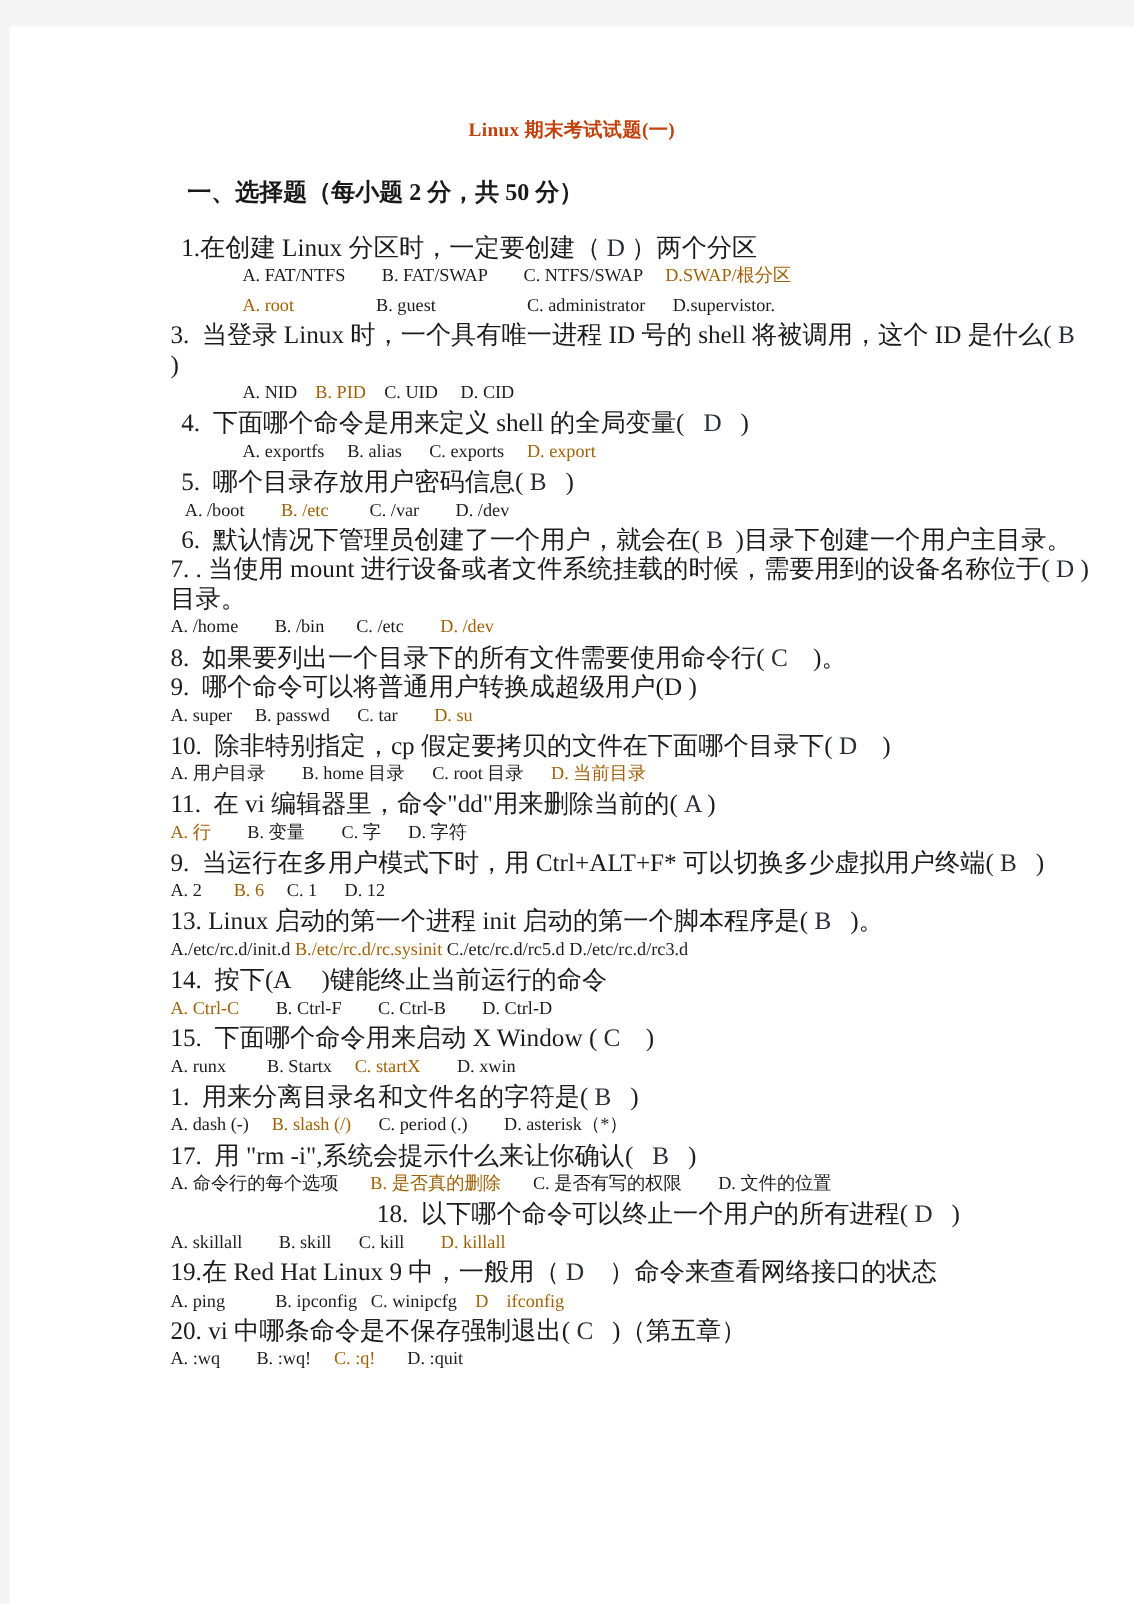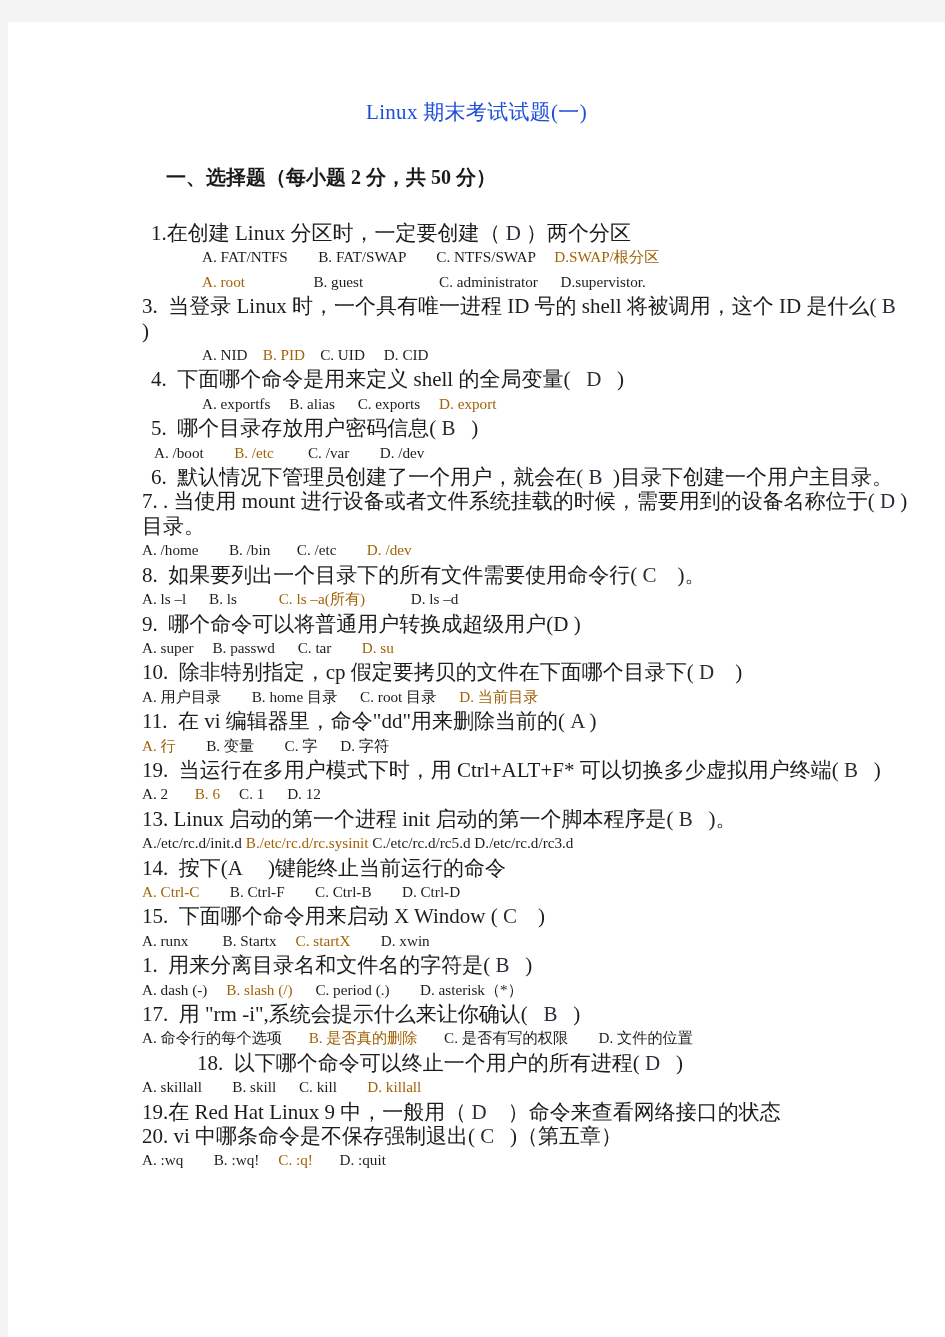--- a/index.html
+++ b/index.html
@@ -17,49 +17,49 @@
     position: absolute;
     left: 8px;
     top: 22px;
     width: 937px;
     height: 1315px;
     background: #ffffff;
     box-sizing: border-box;
   }
   .doc-title {
     text-align: center;
-    font-size: 21px;
-    color: #1d4ed8;
+    font-size: 16px;
+    color: #c2410c;
     margin: 0;
     padding-top: 76px;
     letter-spacing: 0.3px;
-    font-weight: normal;
+    font-weight: bold;
   }
   .section-heading {
     font-size: 20px;
     font-weight: bold;
     color: #1a1a1a;
-    margin: 16px;
+    margin: 6px;
     padding-top: 22px;
     padding-left: 142px;
   }
   .body-block {
     padding-top: 14px;
     padding-left: 134px;
     padding-right: 28px;
   }
   .qline {
     font-size: 21px;
     line-height: 24.4px;
     color: #1c1c1c;
     white-space: pre-wrap;
   }
   .qline.indent-sm { padding-left: 9px; }
   .qline.indent-md { padding-left: 22px; }
-  .qline.indent-lg { padding-left: 55px; }
+  .qline.indent-lg { padding-left: 55px; text-align: center; }
   .opts {
     font-size: 15.2px;
     line-height: 24.4px;
     color: #1c1c1c;
     white-space: pre;
   }
   .opts.indent-opt { padding-left: 60px; }
   .opts.indent-sm { padding-left: 9px; }
   .ans-red { color: #a16207; }
   .marker { color: #2d2d3a; }
@@ -88,32 +88,31 @@
 
     <div class="qline indent-sm"><span>5.  哪个目录存放用户密码信息( </span><span class="marker">B</span><span>   )</span></div>
     <div class="opts indent-sm"><span> A. /boot        </span><span class="ans-red">B. /etc</span><span>         C. /var        D. /dev</span></div>
 
     <div class="qline indent-sm"><span>6.  默认情况下管理员创建了一个用户，就会在( </span><span class="marker">B</span><span>  )目录下创建一个用户主目录。</span></div>
 
     <div class="qline"><span>7. . 当使用 mount 进行设备或者文件系统挂载的时候，需要用到的设备名称位于( </span><span class="marker">D</span><span> )目录。</span></div>
     <div class="opts"><span>A. /home        B. /bin       C. /etc        </span><span class="ans-red">D. /dev</span><span></span></div>
 
     <div class="qline"><span>8.  如果要列出一个目录下的所有文件需要使用命令行( </span><span class="marker">C</span><span>    )。</span></div>
-    <div class="opts"><span>A. ls –l      B. ls           </span><span class="ans-red">C. ls –a(所有)</span><span>            D. ls –d</span></div>
 
     <div class="qline"><span>9.  哪个命令可以将普通用户转换成超级用户(D )</span><span class="marker"></span><span></span></div>
     <div class="opts"><span>A. super     B. passwd      C. tar        </span><span class="ans-red">D. su</span><span></span></div>
 
     <div class="qline"><span>10.  除非特别指定，cp 假定要拷贝的文件在下面哪个目录下( </span><span class="marker">D</span><span>    )</span></div>
     <div class="opts"><span>A. 用户目录        B. home 目录      C. root 目录      </span><span class="ans-red">D. 当前目录</span><span></span></div>
 
     <div class="qline"><span>11.  在 vi 编辑器里，命令"dd"用来删除当前的( </span><span class="marker">A</span><span> )</span></div>
     <div class="opts"><span></span><span class="ans-red">A. 行</span><span>        B. 变量        C. 字      D. 字符</span></div>
 
-    <div class="qline"><span>19.  当运行在多用户模式下时，用 Ctrl+ALT+F* 可以切换多少虚拟用户终端( </span><span class="marker">B</span><span>   )</span></div>
+    <div class="qline"><span>9.  当运行在多用户模式下时，用 Ctrl+ALT+F* 可以切换多少虚拟用户终端( </span><span class="marker">B</span><span>   )</span></div>
     <div class="opts"><span>A. 2       </span><span class="ans-red">B. 6</span><span>     C. 1      D. 12</span></div>
 
     <div class="qline"><span>13. Linux 启动的第一个进程 init 启动的第一个脚本程序是( </span><span class="marker">B</span><span>   )。</span></div>
     <div class="opts"><span>A./etc/rc.d/init.d </span><span class="ans-red">B./etc/rc.d/rc.sysinit</span><span> C./etc/rc.d/rc5.d D./etc/rc.d/rc3.d</span></div>
 
     <div class="qline"><span>14.  按下(A     )键能终止当前运行的命令</span><span class="marker"></span><span></span></div>
     <div class="opts"><span></span><span class="ans-red">A. Ctrl-C</span><span>        B. Ctrl-F        C. Ctrl-B        D. Ctrl-D</span></div>
 
     <div class="qline"><span>15.  下面哪个命令用来启动 X Window ( </span><span class="marker">C</span><span>    )</span></div>
     <div class="opts"><span>A. runx         B. Startx     </span><span class="ans-red">C. startX</span><span>        D. xwin</span></div>
@@ -121,18 +120,19 @@
     <div class="qline"><span>1.  用来分离目录名和文件名的字符是( </span><span class="marker">B</span><span>   )</span></div>
     <div class="opts"><span>A. dash (-)     </span><span class="ans-red">B. slash (/)</span><span>      C. period (.)        D. asterisk（*）</span></div>
 
     <div class="qline"><span>17.  用 "rm -i",系统会提示什么来让你确认(   </span><span class="marker">B</span><span>   )</span></div>
     <div class="opts"><span>A. 命令行的每个选项       </span><span class="ans-red">B. 是否真的删除</span><span>       C. 是否有写的权限        D. 文件的位置</span></div>
 
     <div class="qline indent-lg"><span>18.  以下哪个命令可以终止一个用户的所有进程( </span><span class="marker">D</span><span>   )</span></div>
     <div class="opts"><span>A. skillall        B. skill      C. kill        </span><span class="ans-red">D. killall</span><span></span></div>
 
     <div class="qline"><span>19.在 Red Hat Linux 9 中，一般用（ </span><span class="marker">D</span><span>    ）命令来查看网络接口的状态</span></div>
+    <div class="opts"><span>A. ping           B. ipconfig   C. winipcfg    </span><span class="ans-red">D    ifconfig</span><span></span></div>
 
     <div class="qline"><span>20. vi 中哪条命令是不保存强制退出( </span><span class="marker">C</span><span>   )（第五章）</span></div>
     <div class="opts"><span>A. :wq        B. :wq!     </span><span class="ans-red">C. :q!</span><span>       D. :quit</span></div>
 
   </div>
 </div>
 
 </body></html>

